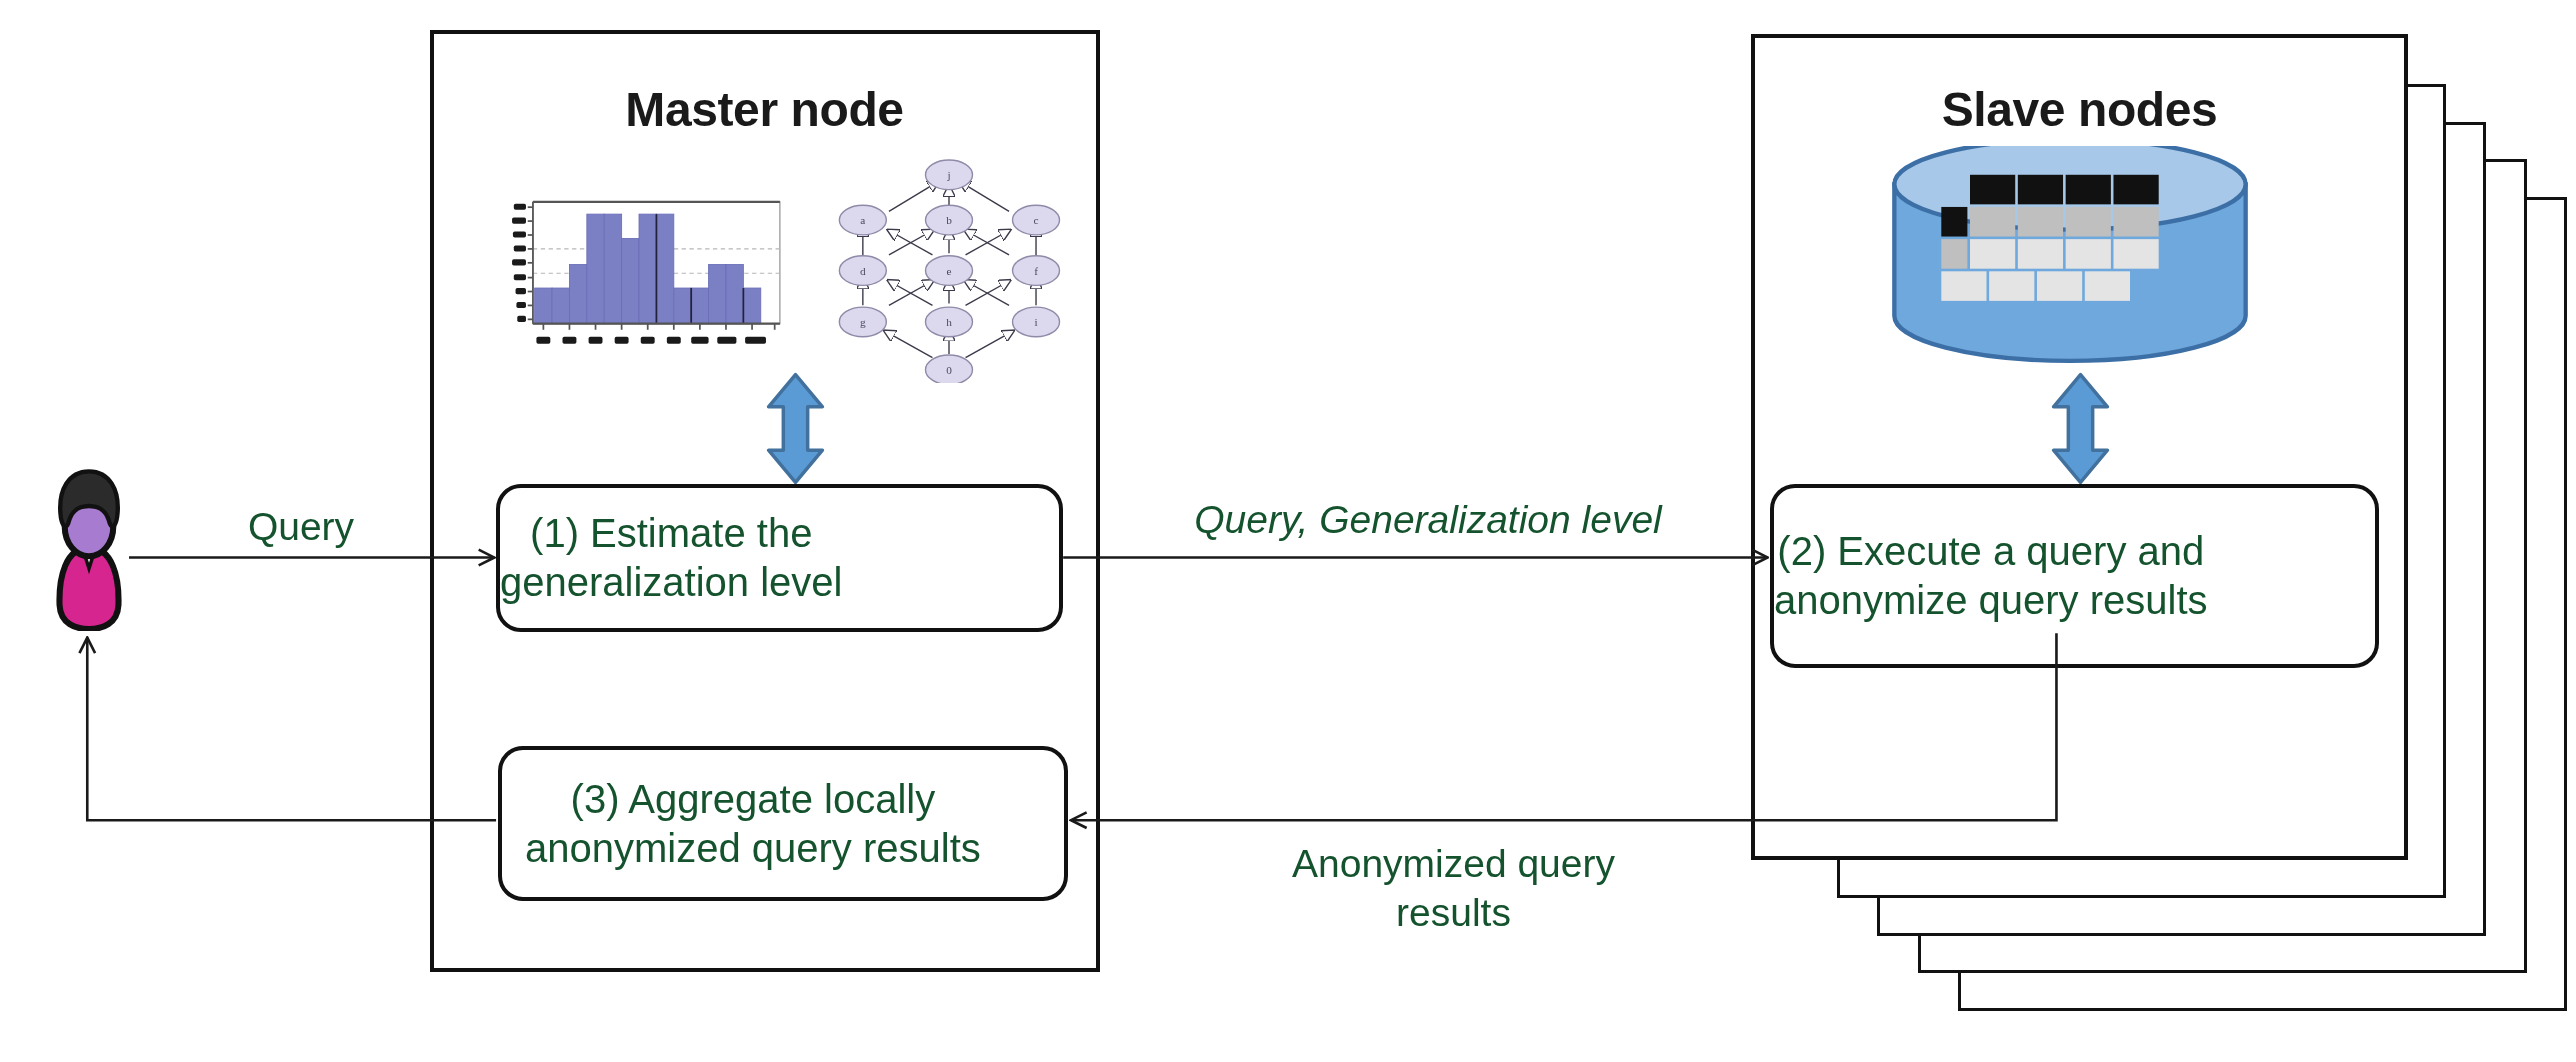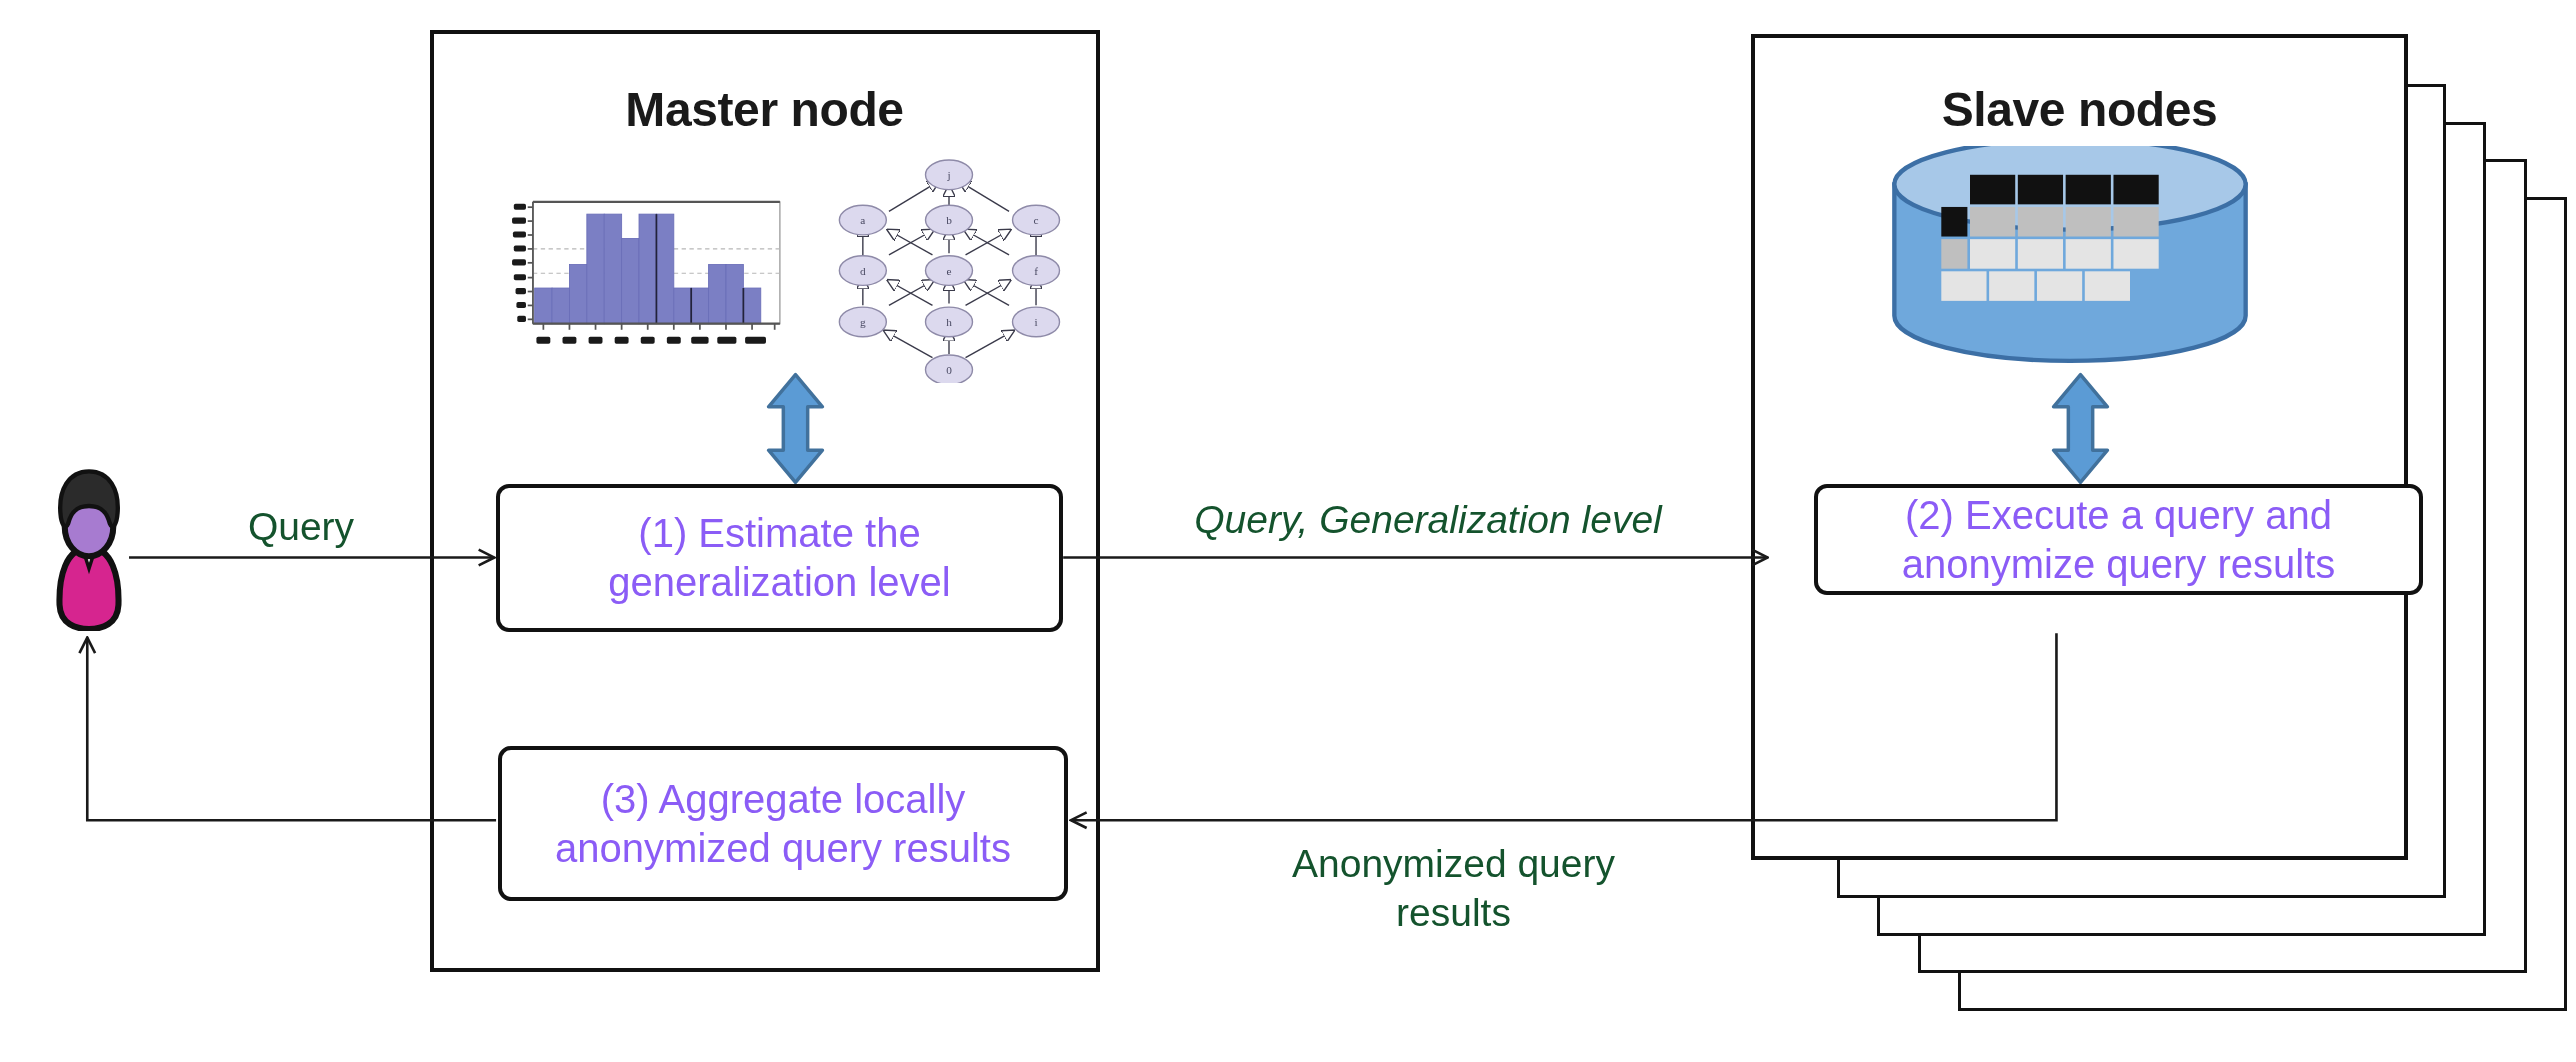--- a/index.html
+++ b/index.html
@@ -1,22 +1,22 @@
 <!DOCTYPE html>
 <html style="font-size:14px"><head>
 <meta charset="utf-8">
 <style>
   html,body{margin:0;padding:0;background:#ffffff;}
   body{font-family:"Liberation Sans", sans-serif;}
   #stage{position:relative;width:2576px;height:1062px;background:#fff;overflow:hidden;}
   .panel{position:absolute;background:#fff;border:4.3px solid #111;box-sizing:border-box;}
   .stackcard{position:absolute;background:#fff;border:3.5px solid #111;box-sizing:border-box;}
   .title{position:absolute;font-weight:bold;color:#1a1a1a;letter-spacing:-0.4px;white-space:nowrap;}
-  .procbox{position:absolute;background:#fff;border:4.3px solid #111;border-radius:13px;box-sizing:border-box;
-           display:flex;align-items:center;justify-content:center;text-align:center;color:#8b5cf6;}
+  .procbox{position:absolute;background:#fff;border:4.3px solid #111;border-radius:25px;box-sizing:border-box;
+           display:flex;align-items:center;text-align:center;color:#14532d;}
   .procbox span{display:block;line-height:1.22;}
   .edgelabel{position:absolute;color:#14532d;text-align:center;white-space:pre-line;line-height:1.25;}
   svg.overlay{position:absolute;left:0;top:0;width:2576px;height:1062px;overflow:visible;}
   .person{position:absolute;}
   .chartimg{position:absolute;}
   .latticeimg{position:absolute;}
   .dbimg{position:absolute;}
   .bluearrow{position:absolute;}
 </style>
 </head>
@@ -235,27 +235,27 @@
 
       <path d="M45,6 C21,6 10,28 12,54 C13,68 18,74 21,66 C24,54 30,46 45,46 C60,46 66,54 69,66 C72,74 77,68 78,54 C80,28 69,6 45,6 Z" fill="#2B2B2B" stroke="#111" stroke-width="5"></path>
     </svg>
   </div>
 
   <div class="procbox" style="left:496px;top:484px;width:567px;height:148px;font-size:40px;">
     <span style="white-space:pre-line;">(1) Estimate the
 generalization level</span>
   </div>
 
-  <div class="procbox" style="left:1770px;top:484px;width:609px;height:111px;font-size:40px;margin-left:44px;">
+  <div class="procbox" style="left:1770px;top:484px;width:609px;height:184px;font-size:40px;">
     <span style="white-space:pre-line;">(2) Execute a query and
 anonymize query results</span>
   </div>
 
   <div class="procbox" style="left:498px;top:746px;width:570px;height:155px;font-size:40px;">
-    <span style="white-space:pre-line;">(3) Aggregate locally
+    <span style="white-space:pre-line;margin-left:23px;">(3) Aggregate locally
 anonymized query results</span>
   </div>
 
   <svg class="overlay" viewBox="0 0 2961 1221" width="2576" height="1062">
     <defs>
       <marker id="thinArrow" markerWidth="22" markerHeight="22" refX="20" refY="11" orient="auto" markerUnits="userSpaceOnUse">
         <path d="M2,2 L20,11 L2,20" fill="none" stroke="#1a1a1a" stroke-width="3"></path>
       </marker>
     </defs>
 

